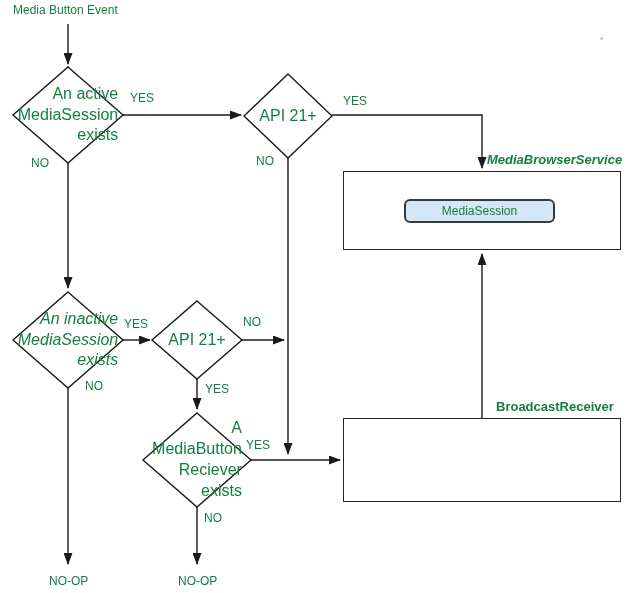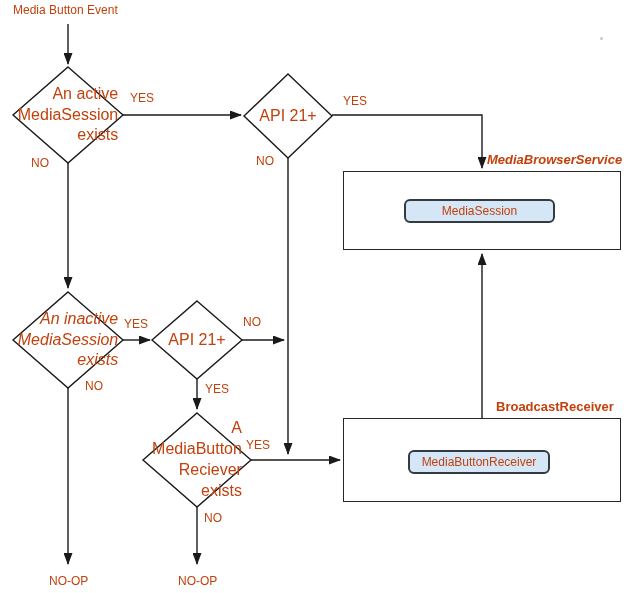--- a/index.html
+++ b/index.html
@@ -1,18 +1,18 @@
 <!DOCTYPE html>
 <html><head>
 <meta charset="utf-8">
 <style>
   html,body{margin:0;padding:0;background:#ffffff;}
   .canvas{
     position:relative;width:627px;height:593px;background:#ffffff;
-    font-family:"Liberation Sans",sans-serif;color:#c2410c;overflow:hidden;
+    font-family:"Liberation Sans",sans-serif;color:#15803d;overflow:hidden;
   }
   svg.layer{position:absolute;left:0;top:0;}
   .lbl{position:absolute;font-size:12px;line-height:1.2;white-space:pre-line;}
   .diamond-lbl{
     position:absolute;display:flex;align-items:center;justify-content:center;
     text-align:right;font-size:16px;line-height:1.3;white-space:pre-line;
   }
   .box{position:absolute;border:1.5px solid #262626;background:#ffffff;box-sizing:border-box;}
   .chip{
     position:absolute;display:flex;align-items:center;justify-content:center;
@@ -83,20 +83,19 @@
   <div class="lbl" style="left:205px;top:382px;">YES</div>
   <div class="lbl" style="left:246px;top:438px;">YES</div>
   <div class="lbl" style="left:204px;top:511px;">NO</div>
 
   <div class="box" style="left:343px;top:171px;width:278px;height:79px;"></div>
   <div class="box-title" style="left:487px;top:152px;font-style:italic;">MediaBrowserService</div>
   <div class="chip" style="left:404px;top:199px;width:151px;height:24px;">MediaSession</div>
 
   <div class="box" style="left:343px;top:418px;width:278px;height:84px;"></div>
   <div class="box-title" style="left:496px;top:399px;">BroadcastReceiver</div>
-  <div class="chip" style="left:408px;top:450px;width:142px;height:24px;">MediaButtonReceiver</div>
 
   <div class="lbl" style="left:49px;top:574px;">NO-OP</div>
   <div class="lbl" style="left:178px;top:574px;">NO-OP</div>
 
   <div class="dot"></div>
 
 </div>
 
 </body></html>

